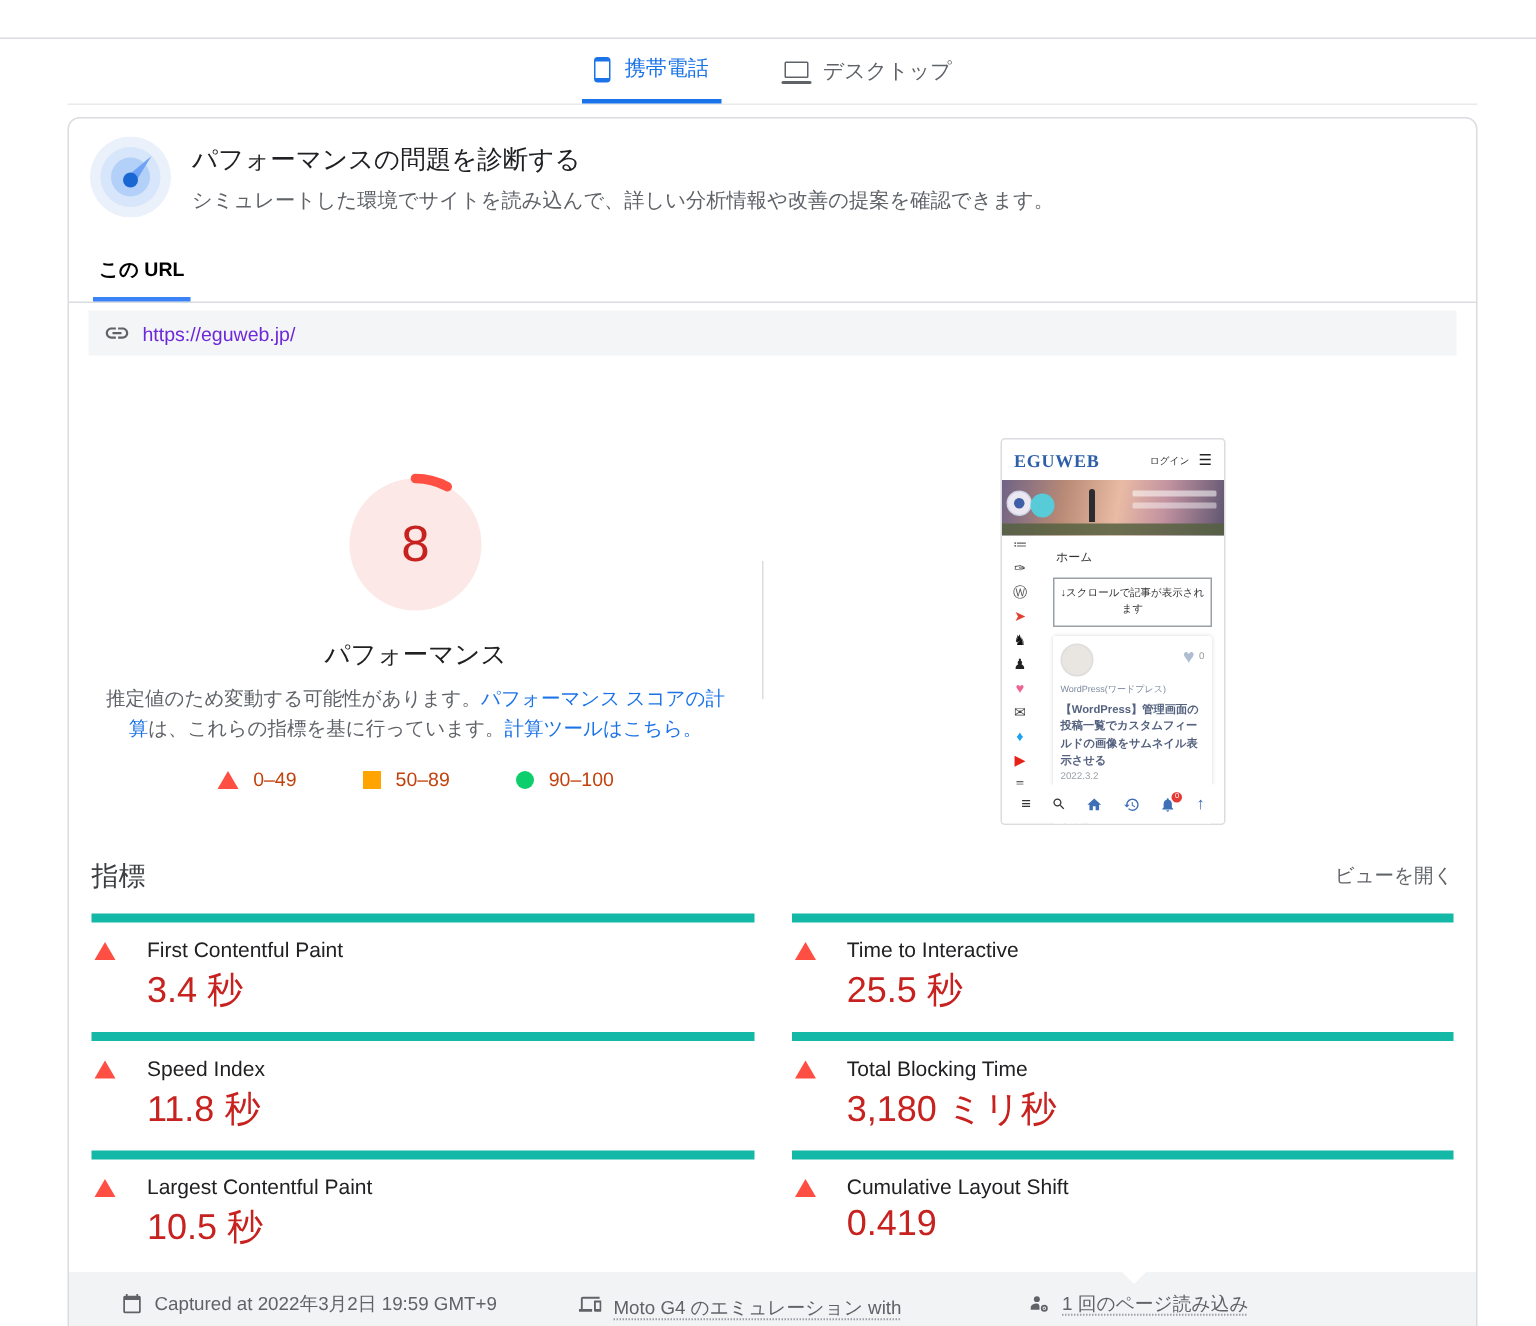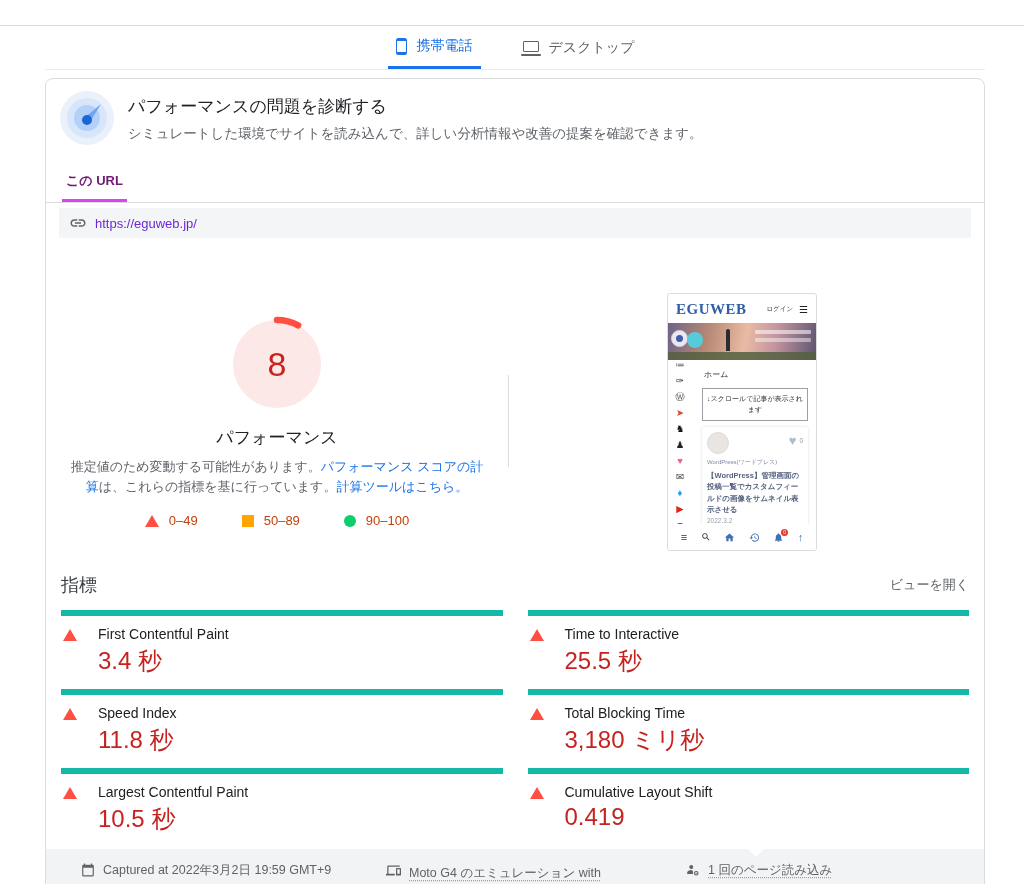--- a/index.html
+++ b/index.html
@@ -24,22 +24,22 @@
   
   .card { margin:18px 39px 0 45px; border:1px solid #dadce0; border-radius:8px;
     height:900px; background:#fff; overflow:hidden; }
 
   .card-head { display:flex; gap:14px; padding:12px 16px 10px 14px; }
   .head-text { padding-top:4px; }
   .head-title { font-size:17px; color:#202124; }
   .head-sub { font-size:13.5px; color:#5f6368; margin-top:7px; }
 
   .urltab-strip { padding:16px 0 0 16px; border-bottom:1px solid #dadce0; }
-  .urltab { display:inline-block; font-size:13px; font-weight:bold; color:#701a75;
-    padding:0 4px 9px 4px; border-bottom:3px solid #d946ef; cursor:pointer; }
+  .urltab { display:inline-block; font-size:13px; font-weight:bold; color:#000000;
+    padding:0 4px 9px 4px; border-bottom:3px solid #3b82f6; cursor:pointer; }
 
   .urlbar { margin:5px 13px 0 13px; height:30px; background:#f4f5f7; display:flex;
     align-items:center; padding:0 10px; gap:8px; }
   .urlbar svg { flex:none; }
   .url-text { font-size:13px; color:#6d28d9; }
 
   
   .score-section { display:flex; height:322px; }
   .score-left { width:462px; display:flex; flex-direction:column; align-items:center;
     padding-top:78px; }
@@ -58,21 +58,21 @@
   .shape-sq { width:12px; height:12px; background:#ffa400; }
   .shape-ci { width:12px; height:12px; border-radius:50%; background:#0cce6b; }
   .vdivider { width:1px; background:#dadce0; height:92px; margin-top:137px; flex:none; }
 
   
   .thumb { flex:none; margin:55px 0 0 158px; width:150px; height:258px;
     border:1px solid #dadce0; border-radius:3px; background:#fff; position:relative;
     overflow:hidden; }
   .t-head { display:flex; align-items:center; padding:7px 8px 5px 8px; }
   .t-logo { font-family:"Liberation Serif","DejaVu Serif",serif; font-weight:bold;
-    font-size:15px; color:#2d5fa8; letter-spacing:.5px; flex:1; }
+    font-size:12px; color:#2d5fa8; letter-spacing:.5px; flex:1; }
   .t-login { font-size:6.5px; color:#333; margin-right:6px; }
   .t-burger { font-size:10px; color:#222; line-height:1; }
   .t-hero { height:37px; position:relative; overflow:hidden;
     background:linear-gradient(100deg,#6f6386 0%,#b98a76 28%,#e9bba4 52%,#c393a0 72%,#5d5470 100%); }
   .t-hero::after { content:""; position:absolute; left:0; right:0; bottom:0; height:8px;
     background:#55603f; opacity:.85; }
   .t-c1 { position:absolute; left:3px; top:7px; width:17px; height:17px; border-radius:50%;
     background:#ece8f2; border:1px solid #cfd5e6; }
   .t-c1::after { content:""; position:absolute; left:4px; top:4px; width:7px; height:7px;
     border-radius:50%; background:#3f5fa8; }

